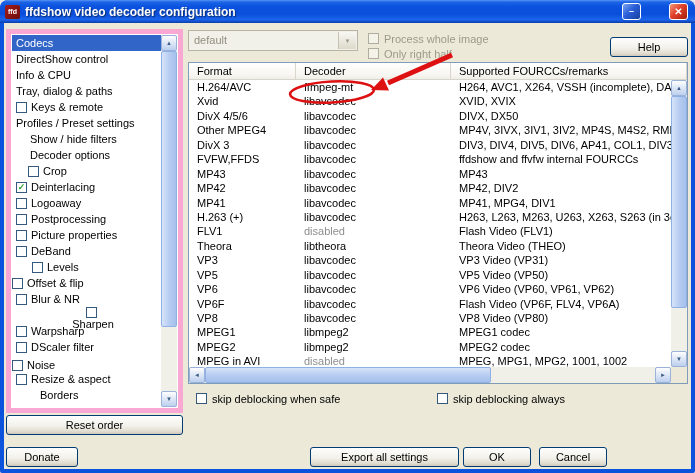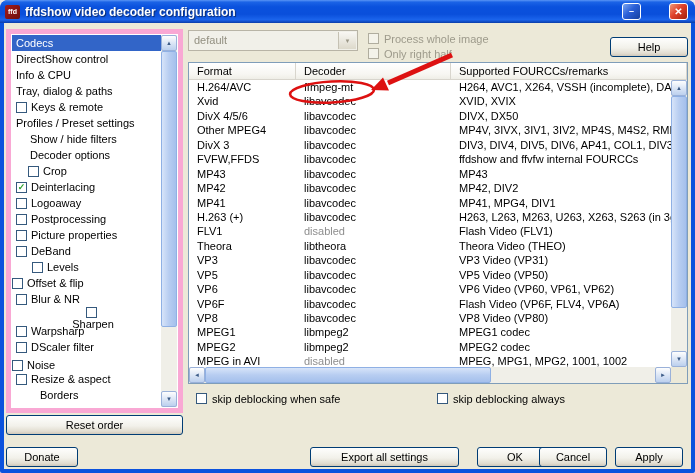--- a/index.html
+++ b/index.html
@@ -329,23 +329,22 @@
     <span class="cbox"></span>
     <span class="cb-label">skip deblocking when safe</span>
   </label>
   <label class="xp-check" style="left:437px;top:392px;">
     <span class="cbox"></span>
     <span class="cb-label">skip deblocking always</span>
   </label>
 
   <button class="xp-btn" style="left:6px;top:447px;width:72px;height:20px;">Donate</button>
   <button class="xp-btn" style="left:310px;top:447px;width:149px;height:20px;">Export all settings</button>
-  <button class="xp-btn" style="left:477px;top:447px;width:76px;height:20px;">OK</button>
+  <button class="xp-btn" style="left:463px;top:447px;width:68px;height:20px;">OK</button>
   <button class="xp-btn" style="left:539px;top:447px;width:68px;height:20px;">Cancel</button>
-  <button class="xp-btn" style="left:615px;top:447px;width:68px;height:20px;">Apply</button>
 
   <svg class="annot" width="695" height="473" viewBox="0 0 695 473">
     <ellipse cx="332" cy="92" rx="42" ry="10.5" fill="none" stroke="#dd1111" stroke-width="2.6" transform="rotate(-3 332 92)"></ellipse>
     <line x1="452" y1="55" x2="388" y2="83" stroke="#dd1111" stroke-width="5"></line>
     <polygon points="371,90 383,77.5 389,90.5" fill="#dd1111"></polygon>
   </svg>
 
 </div>
 
 </body></html>

